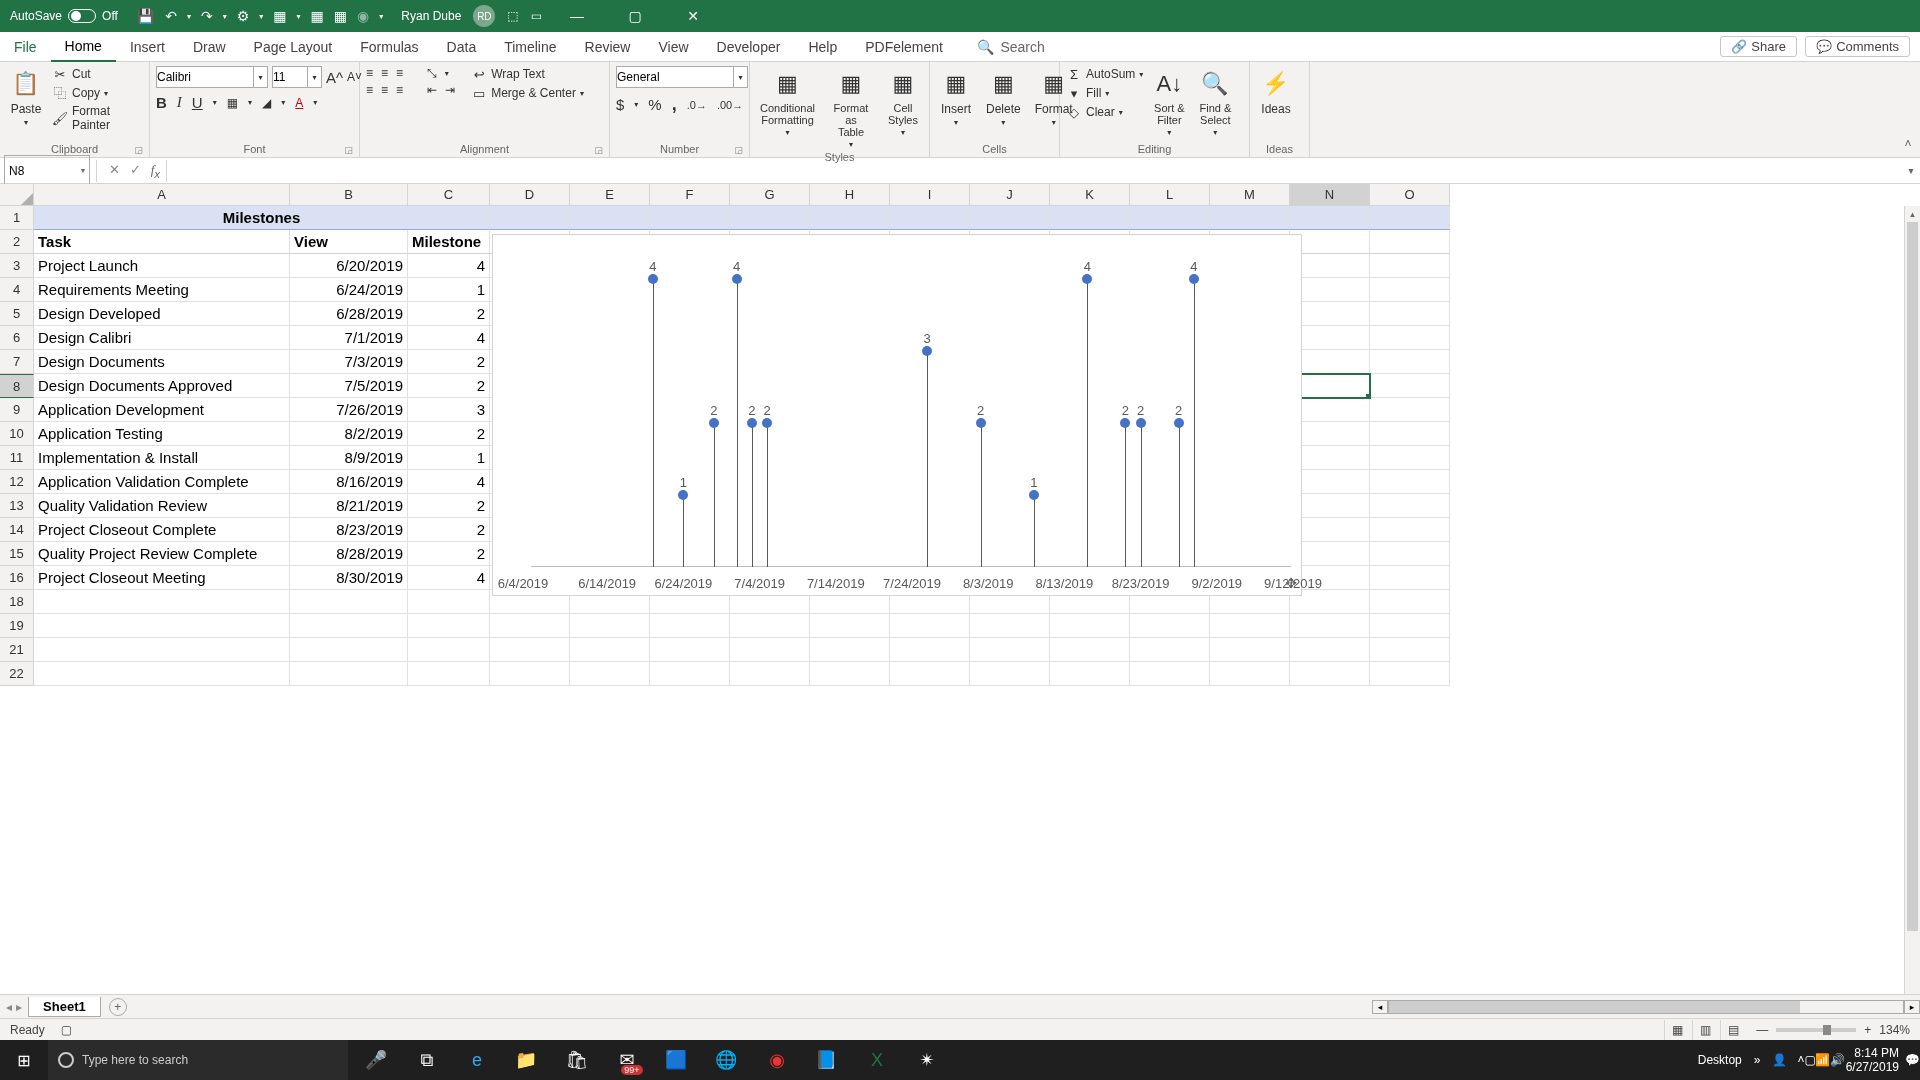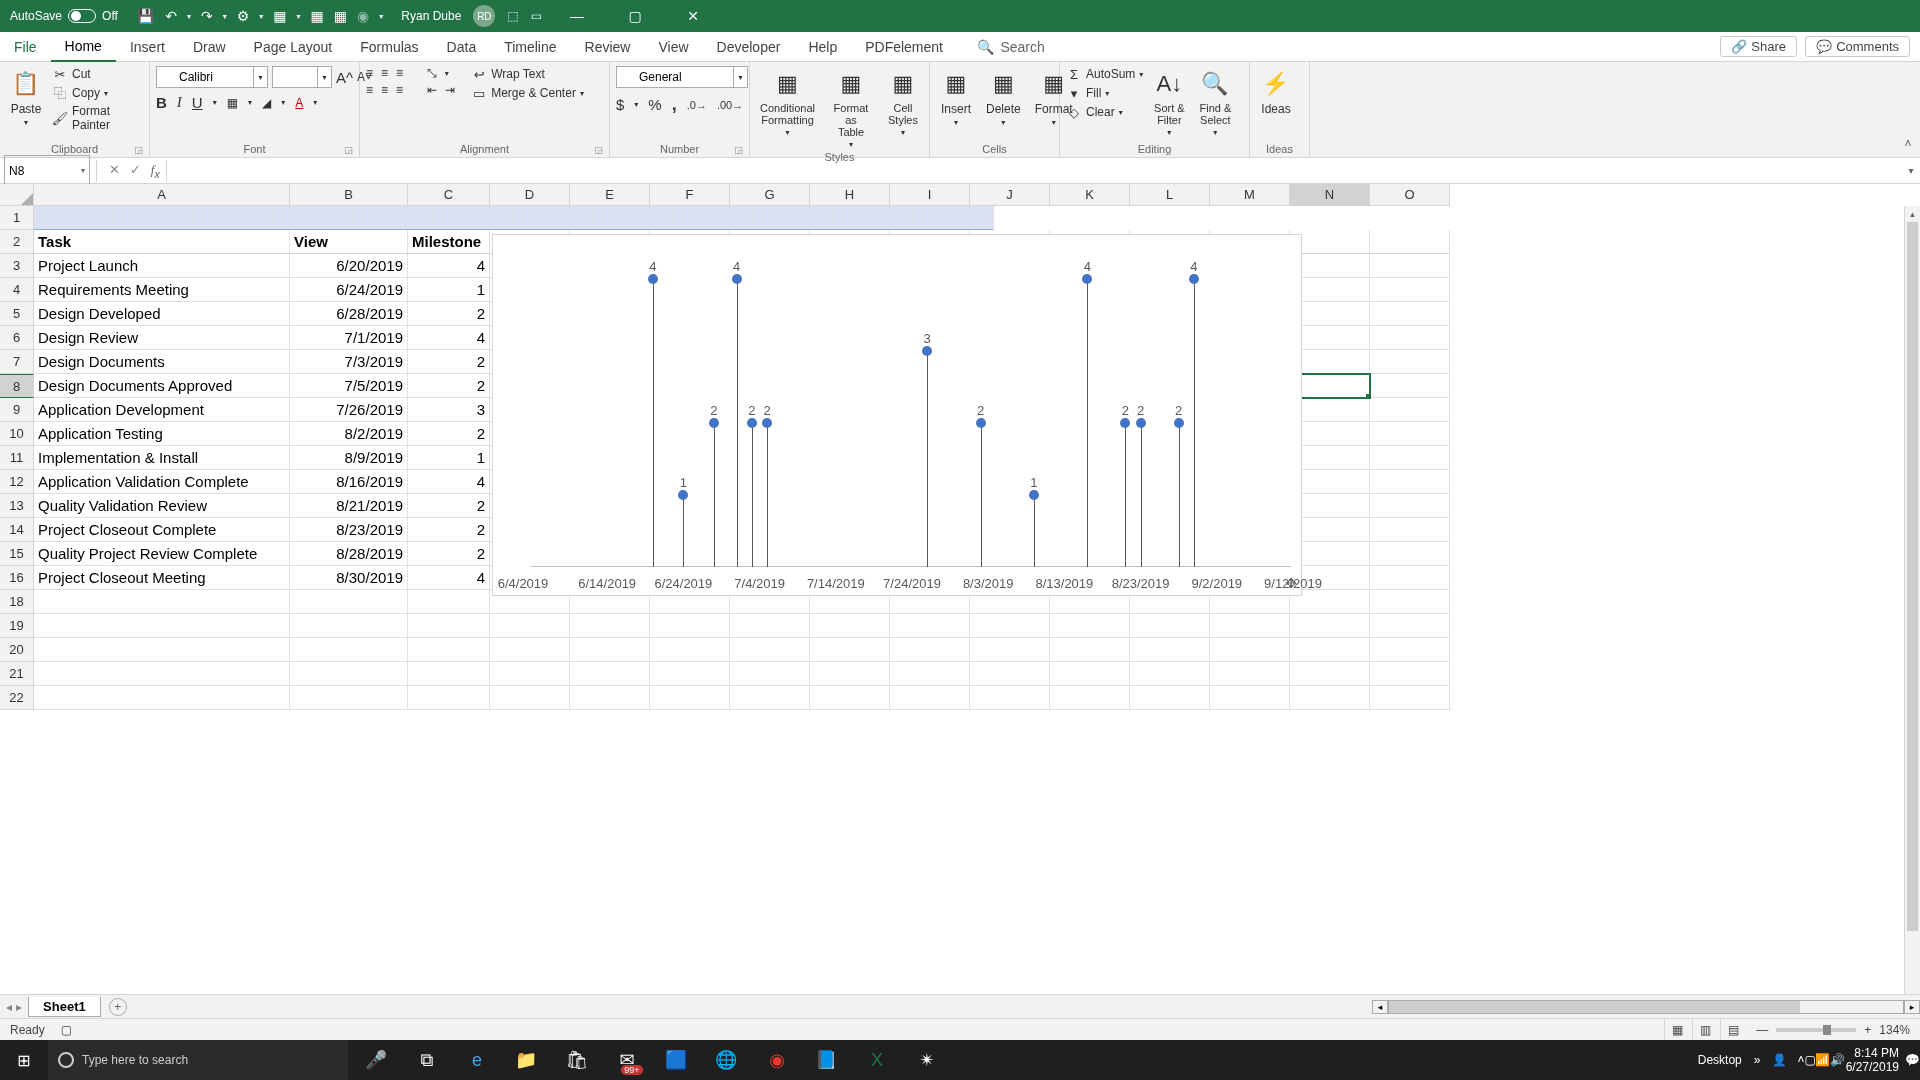--- a/index.html
+++ b/index.html
@@ -30,21 +30,21 @@
 .ribbon { height: 96px; background: #f3f2f1; border-bottom: 1px solid #d4d4d4; display: flex; font-size: 12px; color: #333; }
 .group { border-right: 1px solid #d4d4d4; display: flex; flex-direction: column; padding: 2px 6px 0 6px; }
 .group .gbody { flex: 1; display: flex; align-items: flex-start; gap: 6px; padding-top: 2px; }
 .group .glabel { text-align: center; font-size: 11px; color: #666; padding-bottom: 2px; position: relative; }
 .group .glabel .dlg { position: absolute; right: 0; bottom: 2px; font-size: 9px; color: #888; }
 .vstack { display: flex; flex-direction: column; gap: 3px; }
 .hstack { display: flex; align-items: center; gap: 4px; }
 .icon16 { width: 16px; height: 16px; display: inline-flex; align-items: center; justify-content: center; font-size: 13px; }
 .bigbtn { display: flex; flex-direction: column; align-items: center; gap: 2px; padding: 2px 4px; text-align: center; }
 .bigbtn .bigicon { width: 32px; height: 32px; display: flex; align-items: center; justify-content: center; font-size: 22px; }
-.input { border: 1px solid #ababab; background: #fff; font-size: 12px; padding: 1px 22px; }
+.input { border: 1px solid #ababab; background: #fff; font-size: 12px; padding: 1px 0; }
 .fontname { width: 98px; height: 22px; }
 .fontsize { width: 36px; height: 22px; }
 .combo { display: flex; }
 .combo .dd { width: 14px; border: 1px solid #ababab; border-left: none; background: #fff; display: flex; align-items: center; justify-content: center; font-size: 8px; }
 .numfmt { width: 118px; height: 22px; }
 .ribbon .collapse { margin-left: auto; width: 24px; display: flex; align-items: flex-end; justify-content: center; padding-bottom: 6px; color: #666; }
 
 
 .fxbar { height: 26px; border-bottom: 1px solid #d4d4d4; display: flex; align-items: center; background: #fff; }
 .namebox { width: 86px; height: 32px; border: 1px solid #ababab; margin-left: 4px; display: flex; align-items: center; padding: 0 4px; font-size: 12px; }
@@ -421,20 +421,21 @@
         <div class="colhead colI" style="width:80px">I</div>
         <div class="colhead colJ" style="width:80px">J</div>
         <div class="colhead colK" style="width:80px">K</div>
         <div class="colhead colL" style="width:80px">L</div>
         <div class="colhead colM" style="width:80px">M</div>
         <div class="colhead colN chsel" style="width:80px">N</div>
         <div class="colhead colO" style="width:80px">O</div>
       </div>
       <div class="row row1 title">
         <div class="rowhead">1</div>
+        <div class="cell colA" style="width: 456px; justify-content: center;">Milestones</div>
         <div class="cell colD" style="width:80px"></div>
         <div class="cell colE" style="width:80px"></div>
         <div class="cell colF" style="width:80px"></div>
         <div class="cell colG" style="width:80px"></div>
         <div class="cell colH" style="width:80px"></div>
         <div class="cell colI" style="width:80px"></div>
         <div class="cell colJ" style="width:80px"></div>
         <div class="cell colK" style="width:80px"></div>
         <div class="cell colL" style="width:80px"></div>
         <div class="cell colM" style="width:80px"></div>
@@ -508,21 +509,21 @@
         <div class="cell colI" style="width:80px"></div>
         <div class="cell colJ" style="width:80px"></div>
         <div class="cell colK" style="width:80px"></div>
         <div class="cell colL" style="width:80px"></div>
         <div class="cell colM" style="width:80px"></div>
         <div class="cell colN" style="width:80px"></div>
         <div class="cell colO" style="width:80px"></div>
       </div>
       <div class="row row6">
         <div class="rowhead">6</div>
-        <div class="cell colA" style="width:256px">Design Review</div>
+        <div class="cell colA" style="width:256px">Design Calibri</div>
         <div class="cell colB right" style="width:118px">7/1/2019</div>
         <div class="cell colC right" style="width:82px">4</div>
         <div class="cell colD" style="width:80px"></div>
         <div class="cell colE" style="width:80px"></div>
         <div class="cell colF" style="width:80px"></div>
         <div class="cell colG" style="width:80px"></div>
         <div class="cell colH" style="width:80px"></div>
         <div class="cell colI" style="width:80px"></div>
         <div class="cell colJ" style="width:80px"></div>
         <div class="cell colK" style="width:80px"></div>
@@ -724,38 +725,20 @@
         <div class="cell colI" style="width:80px"></div>
         <div class="cell colJ" style="width:80px"></div>
         <div class="cell colK" style="width:80px"></div>
         <div class="cell colL" style="width:80px"></div>
         <div class="cell colM" style="width:80px"></div>
         <div class="cell colN" style="width:80px"></div>
         <div class="cell colO" style="width:80px"></div>
       </div>
       <div class="row row19">
         <div class="rowhead">19</div>
-        <div class="cell colA" style="width:256px"></div>
-        <div class="cell colB" style="width:118px"></div>
-        <div class="cell colC" style="width:82px"></div>
-        <div class="cell colD" style="width:80px"></div>
-        <div class="cell colE" style="width:80px"></div>
-        <div class="cell colF" style="width:80px"></div>
-        <div class="cell colG" style="width:80px"></div>
-        <div class="cell colH" style="width:80px"></div>
-        <div class="cell colI" style="width:80px"></div>
-        <div class="cell colJ" style="width:80px"></div>
-        <div class="cell colK" style="width:80px"></div>
-        <div class="cell colL" style="width:80px"></div>
-        <div class="cell colM" style="width:80px"></div>
-        <div class="cell colN" style="width:80px"></div>
-        <div class="cell colO" style="width:80px"></div>
-      </div>
-      <div class="row row20">
-        <div class="rowhead">20</div>
         <div class="cell colA" style="width:256px"></div>
         <div class="cell colB" style="width:118px"></div>
         <div class="cell colC" style="width:82px"></div>
         <div class="cell colD" style="width:80px"></div>
         <div class="cell colE" style="width:80px"></div>
         <div class="cell colF" style="width:80px"></div>
         <div class="cell colG" style="width:80px"></div>
         <div class="cell colH" style="width:80px"></div>
         <div class="cell colI" style="width:80px"></div>
         <div class="cell colJ" style="width:80px"></div>

